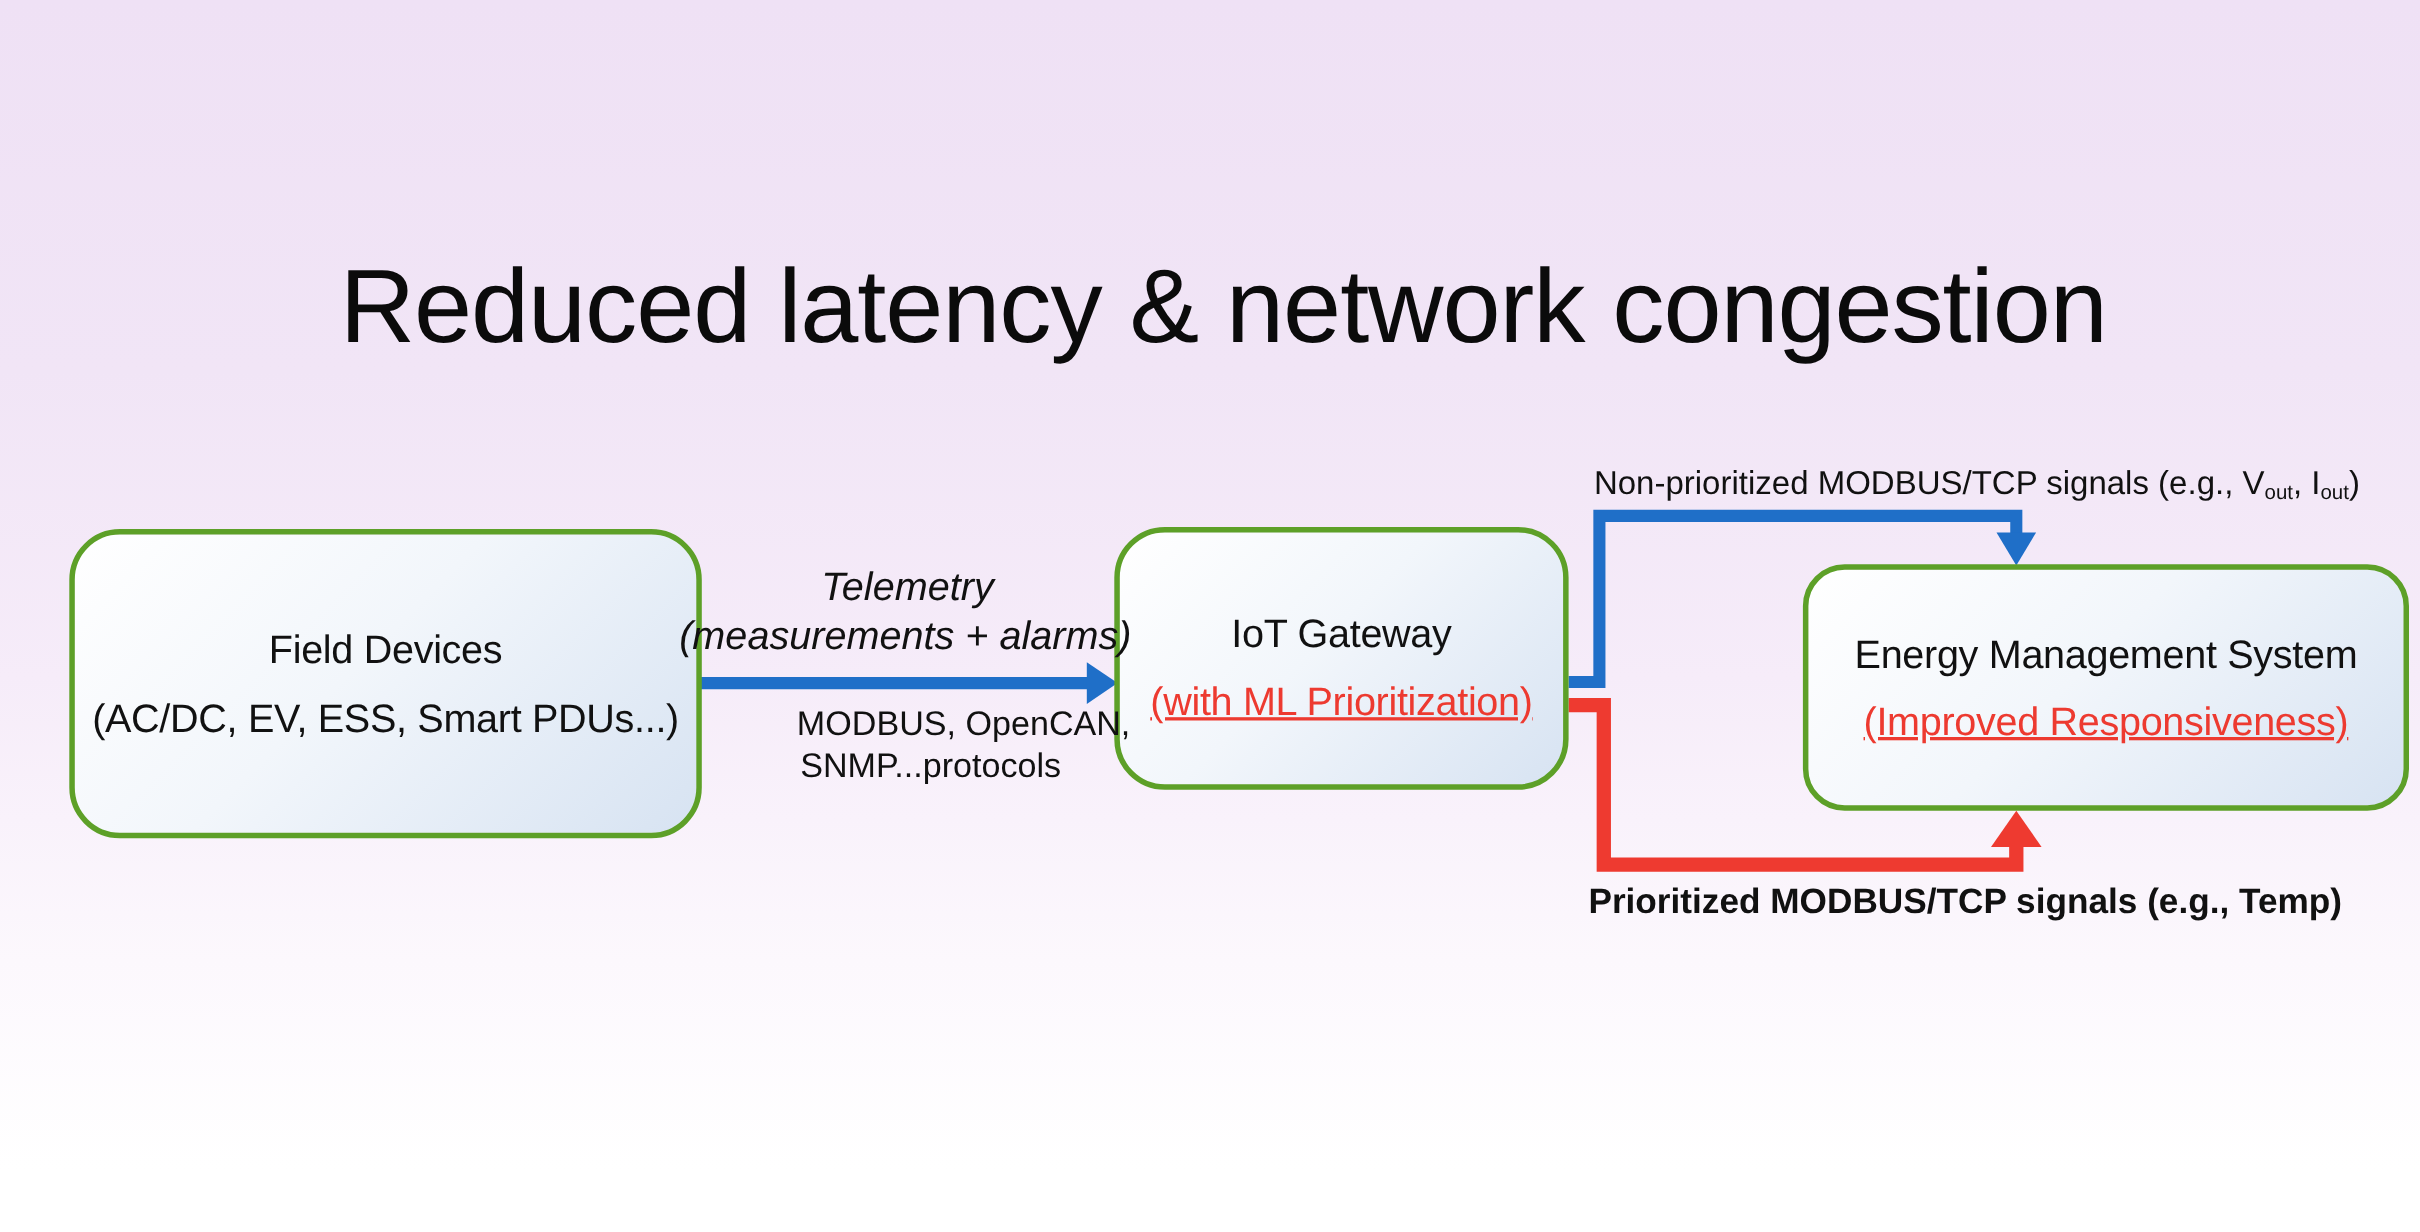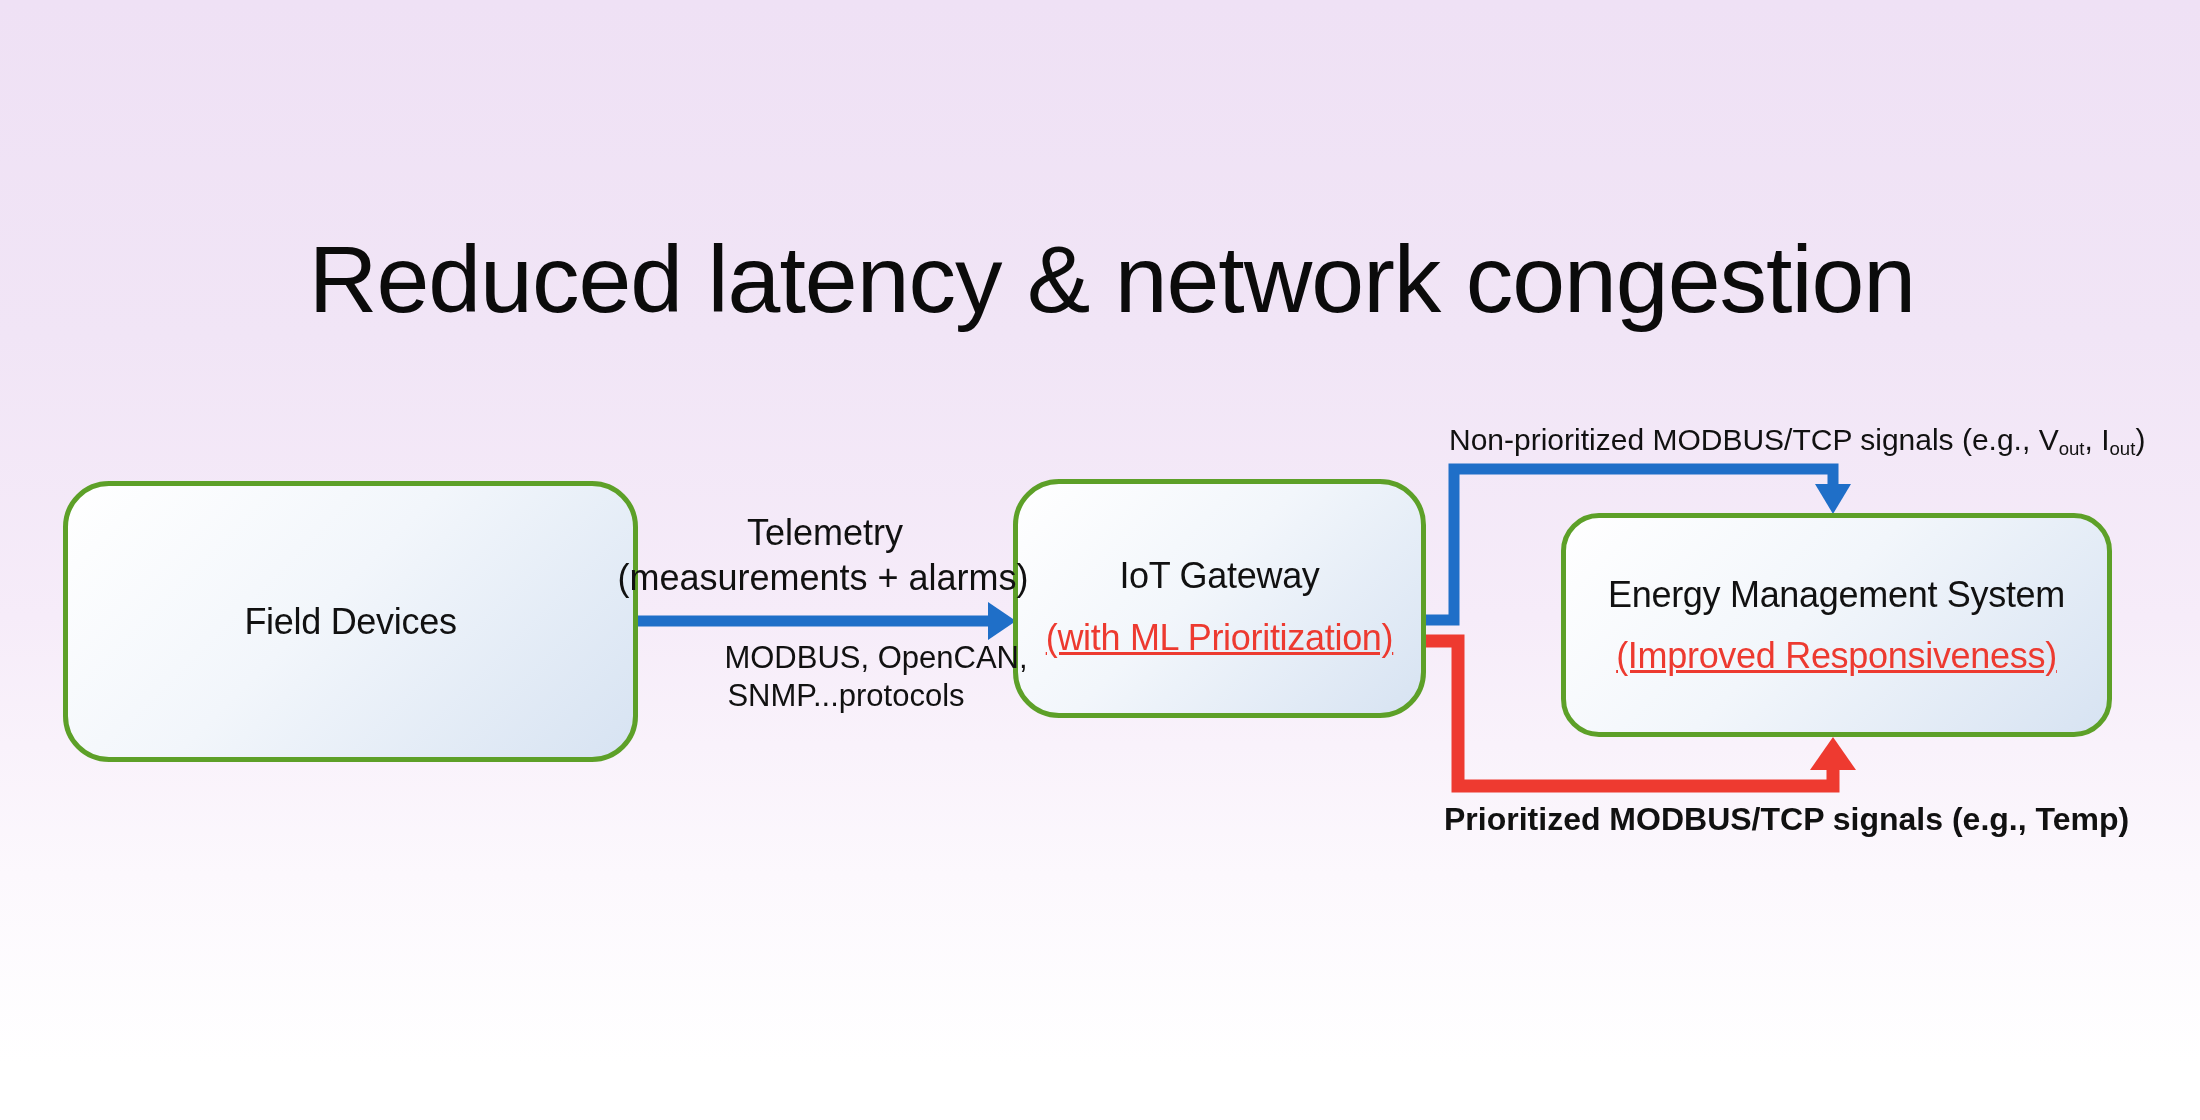--- a/index.html
+++ b/index.html
@@ -22,28 +22,28 @@
     position:absolute;box-sizing:border-box;
     border:5px solid #5da028;
     background:linear-gradient(135deg,#ffffff 0%,#f2f6fb 45%,#d7e3f2 100%);
     display:flex;flex-direction:column;align-items:center;justify-content:center;
   }
   .node .bline{font-size:36px;line-height:1.2;white-space:nowrap;letter-spacing:-0.3px;}
   .node .bline + .bline{margin-top:18px;}
   .red-text{color:#ed3a30;text-decoration:underline;}
   .box-field{left:63px;top:481px;width:575px;height:281px;border-radius:46px;}
   .box-gateway{left:1013px;top:479px;width:413px;height:239px;border-radius:46px;padding-top:16px;}
-  .box-ems{left:1561px;top:513px;width:551px;height:224px;border-radius:38px;}
+  .box-ems{left:1639px;top:513px;width:551px;height:224px;border-radius:38px;}
   .arrows{position:absolute;left:0;top:0;}
   .arrows path{fill:none;stroke-linejoin:miter;stroke-linecap:butt;}
   .w-blue{stroke-width:11px;}
   .w-red{stroke-width:13px;}
   .lbl{position:absolute;white-space:nowrap;line-height:1.15;}
   .lbl-center{transform:translateX(-50%);text-align:center;}
-  .fs-telemetry{font-size:36px;}
+  .fs-telemetry{font-size:36px;font-style:italic;}
   .fs-protocols{font-size:31px;}
   .lbl-nonprio{left:1449px;top:423px;font-size:30px;}
   .lbl-prio{left:1444px;top:801px;font-size:32px;font-weight:700;}
   .subscript{font-size:0.62em;vertical-align:-0.25em;letter-spacing:0;}
 </style>
 </head>
 <body>
 
 <div class="stage">
 
@@ -56,20 +56,21 @@
 
     <path class="w-blue" d="M1426 620 L1454 620 L1454 469 L1833 469 L1833 487" stroke="#1f6fc8"></path>
     <polygon points="1815,484 1851,484 1833,514" fill="#1f6fc8"></polygon>
 
     <path class="w-red" d="M1426 641 L1458 641 L1458 786 L1833 786 L1833 767" stroke="#ee3a30"></path>
     <polygon points="1810,770 1856,770 1833,737" fill="#ee3a30"></polygon>
   </svg>
 
   <div class="node box-field">
     <div class="bline">Field Devices</div>
+    <div class="bline">(AC/DC, EV, ESS, Smart PDUs...)</div>
   </div>
 
   <div class="node box-gateway">
     <div class="bline">IoT Gateway</div>
     <div class="bline red-text">(with ML Prioritization)</div>
   </div>
 
   <div class="node box-ems">
     <div class="bline">Energy Management System</div>
     <div class="bline red-text">(Improved Responsiveness)</div>

